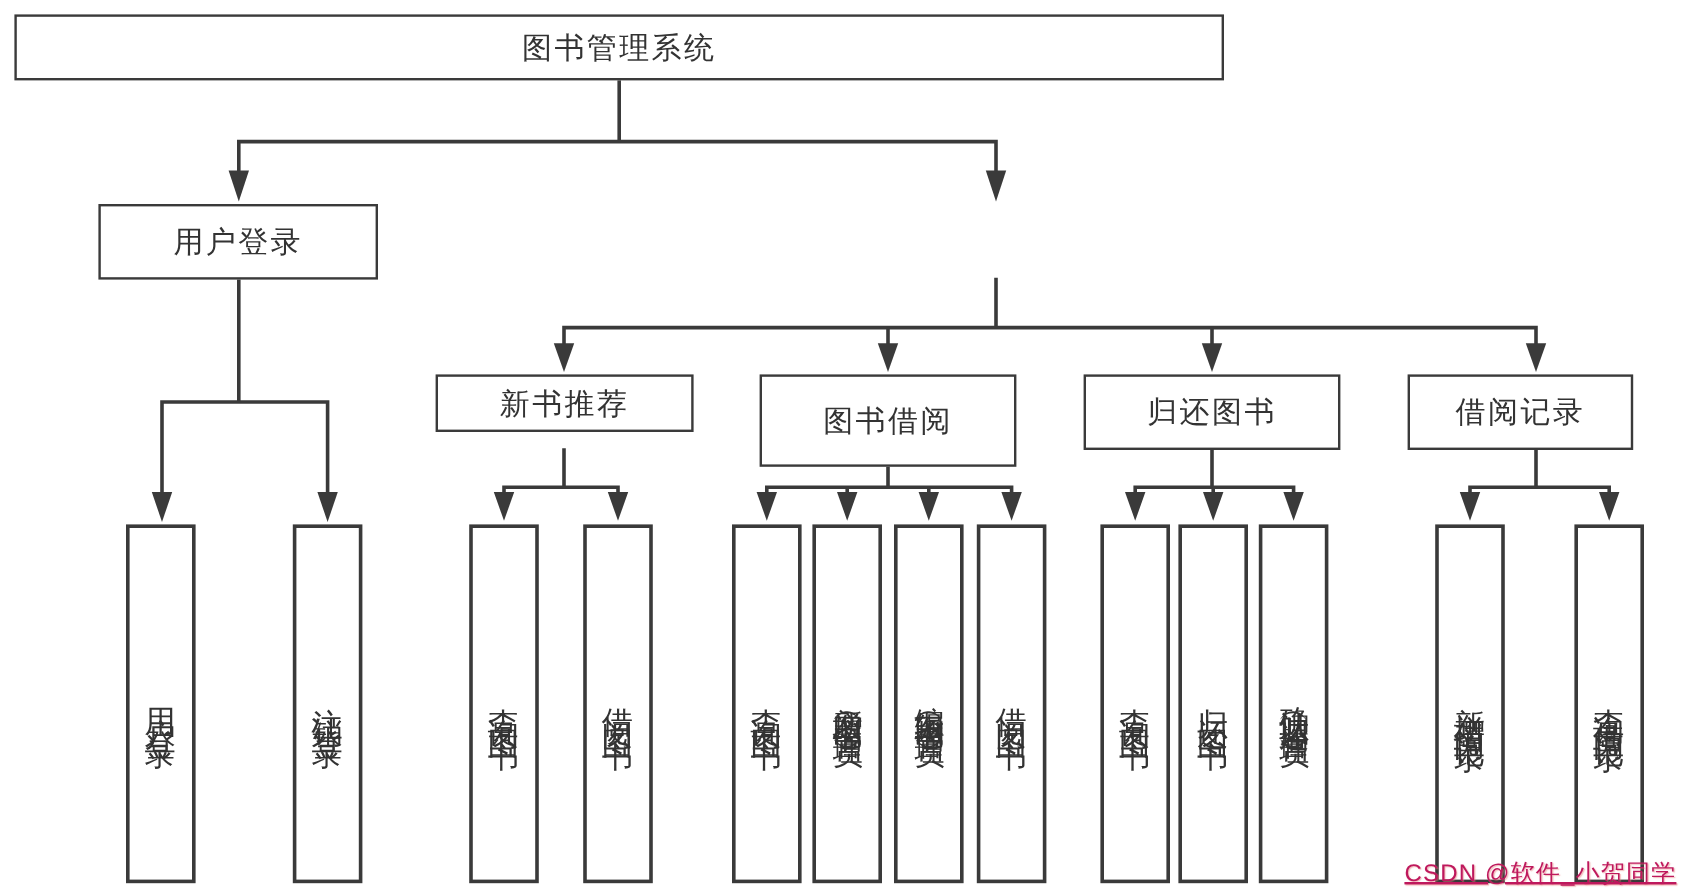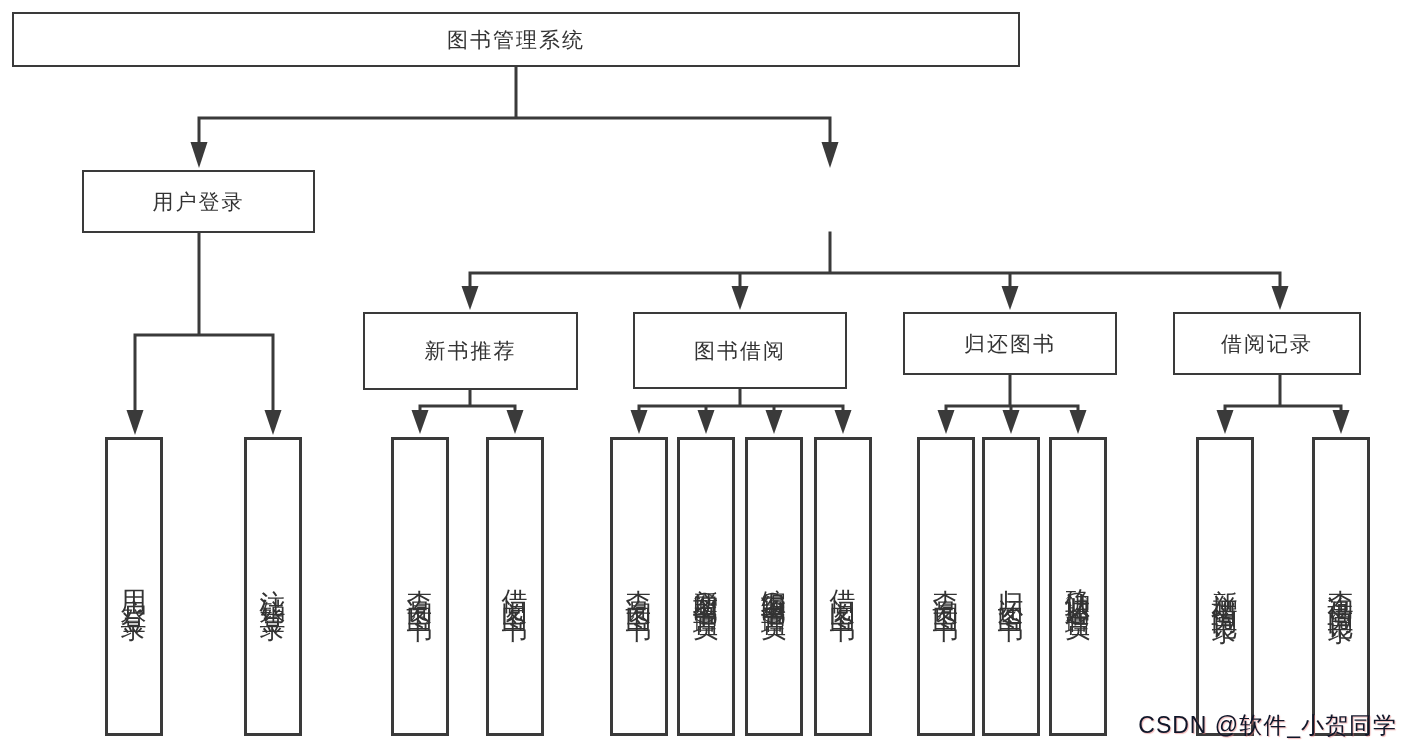--- a/index.html
+++ b/index.html
@@ -4,32 +4,32 @@
 <style>
   html,body{margin:0;padding:0;background:#ffffff;}
   .stage{
     position:relative;width:1405px;height:747px;background:#ffffff;overflow:hidden;
     font-family:"Liberation Sans","DejaVu Sans",sans-serif;color:#333333;
   }
   .wires{position:absolute;left:0;top:0;width:1405px;height:747px;}
   .node{
     position:absolute;box-sizing:border-box;border:2px solid #3a3a3a;background:#ffffff;
     display:flex;align-items:center;justify-content:center;
-    font-size:21px;letter-spacing:2px;color:#333333;white-space:nowrap;
+    font-size:25px;letter-spacing:2px;color:#333333;white-space:nowrap;
   }
   .leaf{
     position:absolute;box-sizing:border-box;border:3px solid #3a3a3a;background:#ffffff;
     writing-mode:vertical-rl;text-orientation:mixed;text-align:center;
     line-height:52px;font-size:26px;letter-spacing:9px;color:#333333;
   }
   .leaf.mid{letter-spacing:6px;}
   .leaf.long{letter-spacing:4px;font-size:25px;}
   .watermark{
-    position:absolute;right:8px;bottom:6px;font-size:23px;letter-spacing:1px;
-    color:#0f172a;text-shadow:1px 1px 1px rgba(232,122,122,0.55);white-space:nowrap;
+    position:absolute;right:8px;bottom:6px;font-size:20px;letter-spacing:1px;
+    color:#be185d;text-shadow:1px 1px 1px rgba(232,122,122,0.55);white-space:nowrap;text-decoration:underline;
   }
 </style>
 </head>
 <body>
 
 <div class="stage">
 
   <svg class="wires" width="1405" height="747" viewBox="0 0 1405 747" xmlns="http://www.w3.org/2000/svg">
     <path d="M516 67 V118 M199 118 H830 M199 118 V144 M830 118 V144
              M199 233 V335 M135 335 H273 M135 335 V412 M273 335 V412
@@ -58,21 +58,21 @@
       <polygon points="1069.5,410 1086.5,410 1078,434"></polygon>
       <polygon points="1216.5,410 1233.5,410 1225,434"></polygon>
       <polygon points="1332.5,410 1349.5,410 1341,434"></polygon>
     </g>
   </svg>
 
   <div class="node" style="left:12px;top:12px;width:1008px;height:55px">图书管理系统</div>
 
   <div class="node" style="left:82px;top:170px;width:233px;height:63px">用户登录</div>
 
-  <div class="node" style="left:363px;top:312px;width:215px;height:78px">新书推荐</div>
+  <div class="node" style="left:363px;top:312px;width:215px;height:48px">新书推荐</div>
   <div class="node" style="left:633px;top:312px;width:214px;height:77px">图书借阅</div>
   <div class="node" style="left:903px;top:312px;width:214px;height:63px">归还图书</div>
   <div class="node" style="left:1173px;top:312px;width:188px;height:63px">借阅记录</div>
 
   <div class="leaf" style="left:105px;top:437px;width:58px;height:299px">用户登录</div>
   <div class="leaf" style="left:244px;top:437px;width:58px;height:299px">注销登录</div>
 
   <div class="leaf" style="left:391px;top:437px;width:58px;height:299px">查询图书</div>
   <div class="leaf" style="left:486px;top:437px;width:58px;height:299px">借阅图书</div>
 

